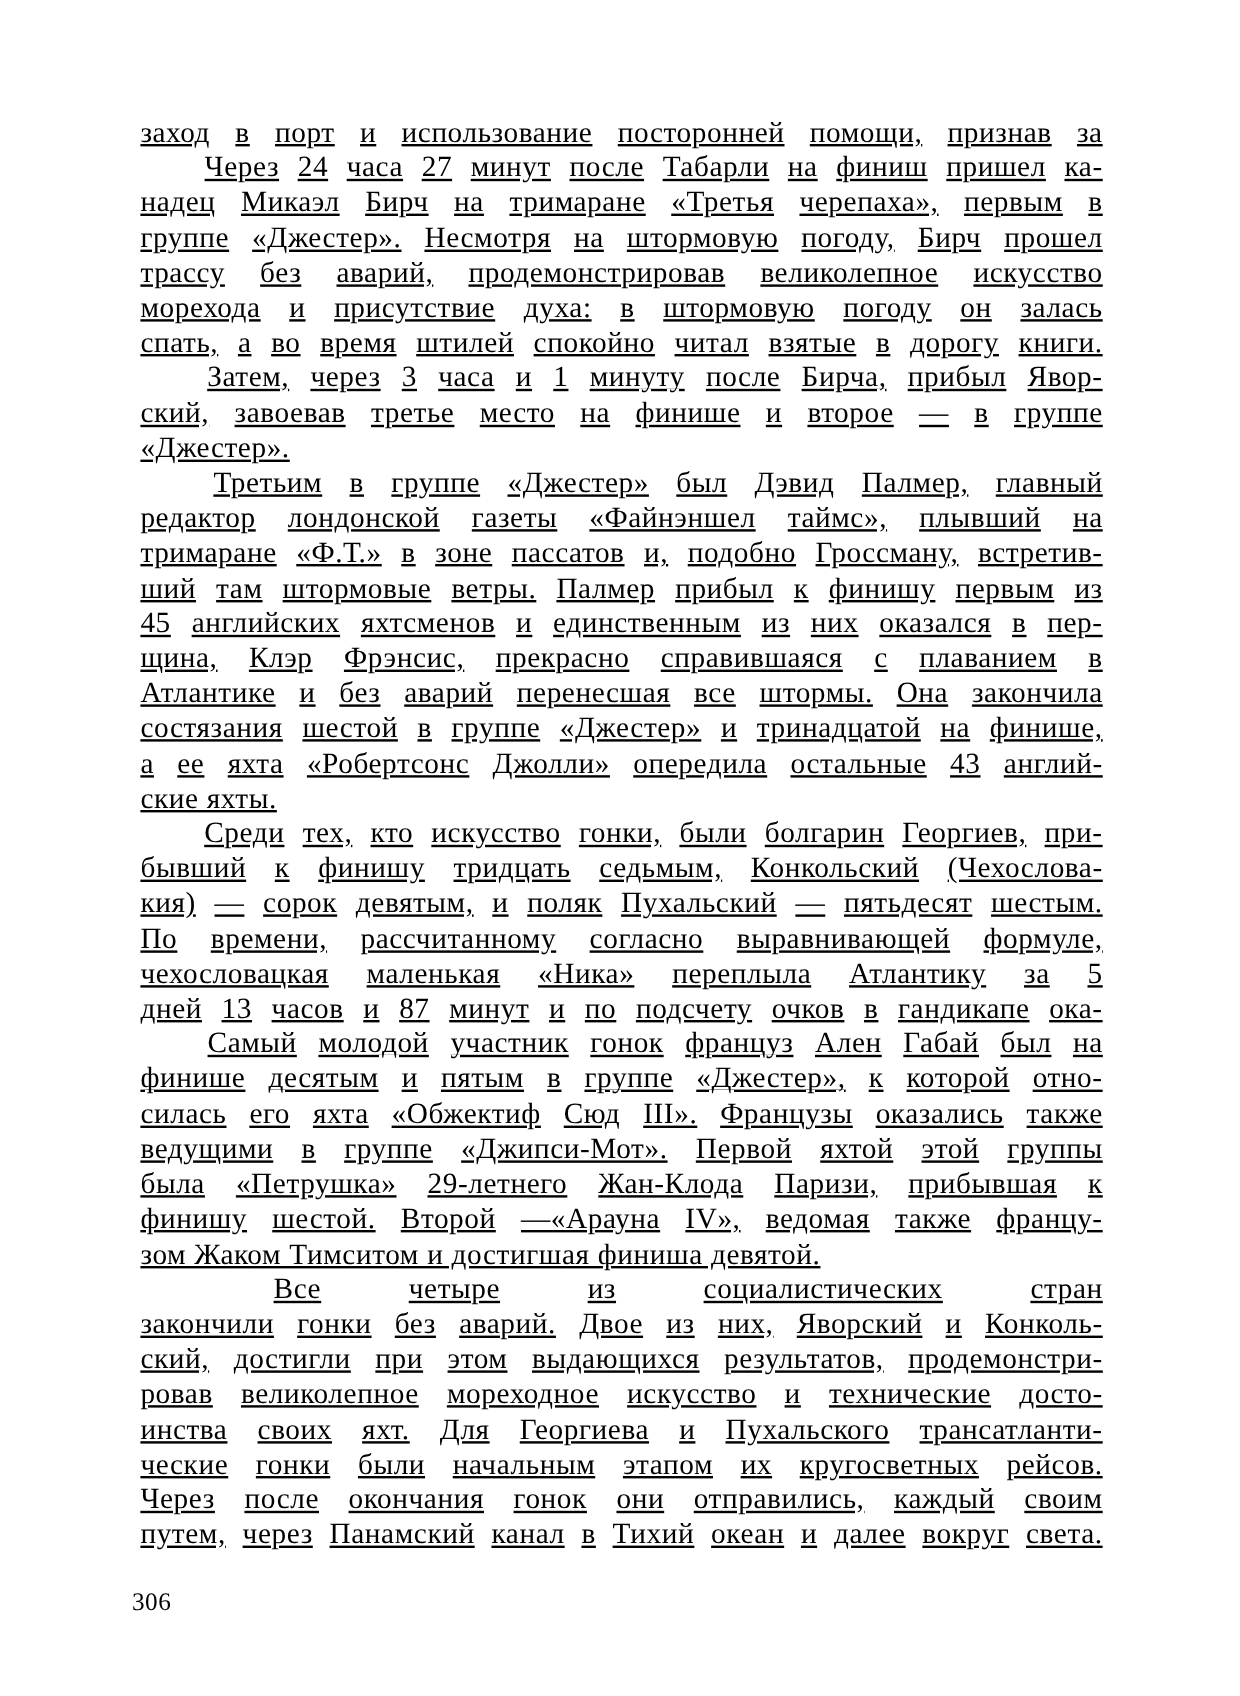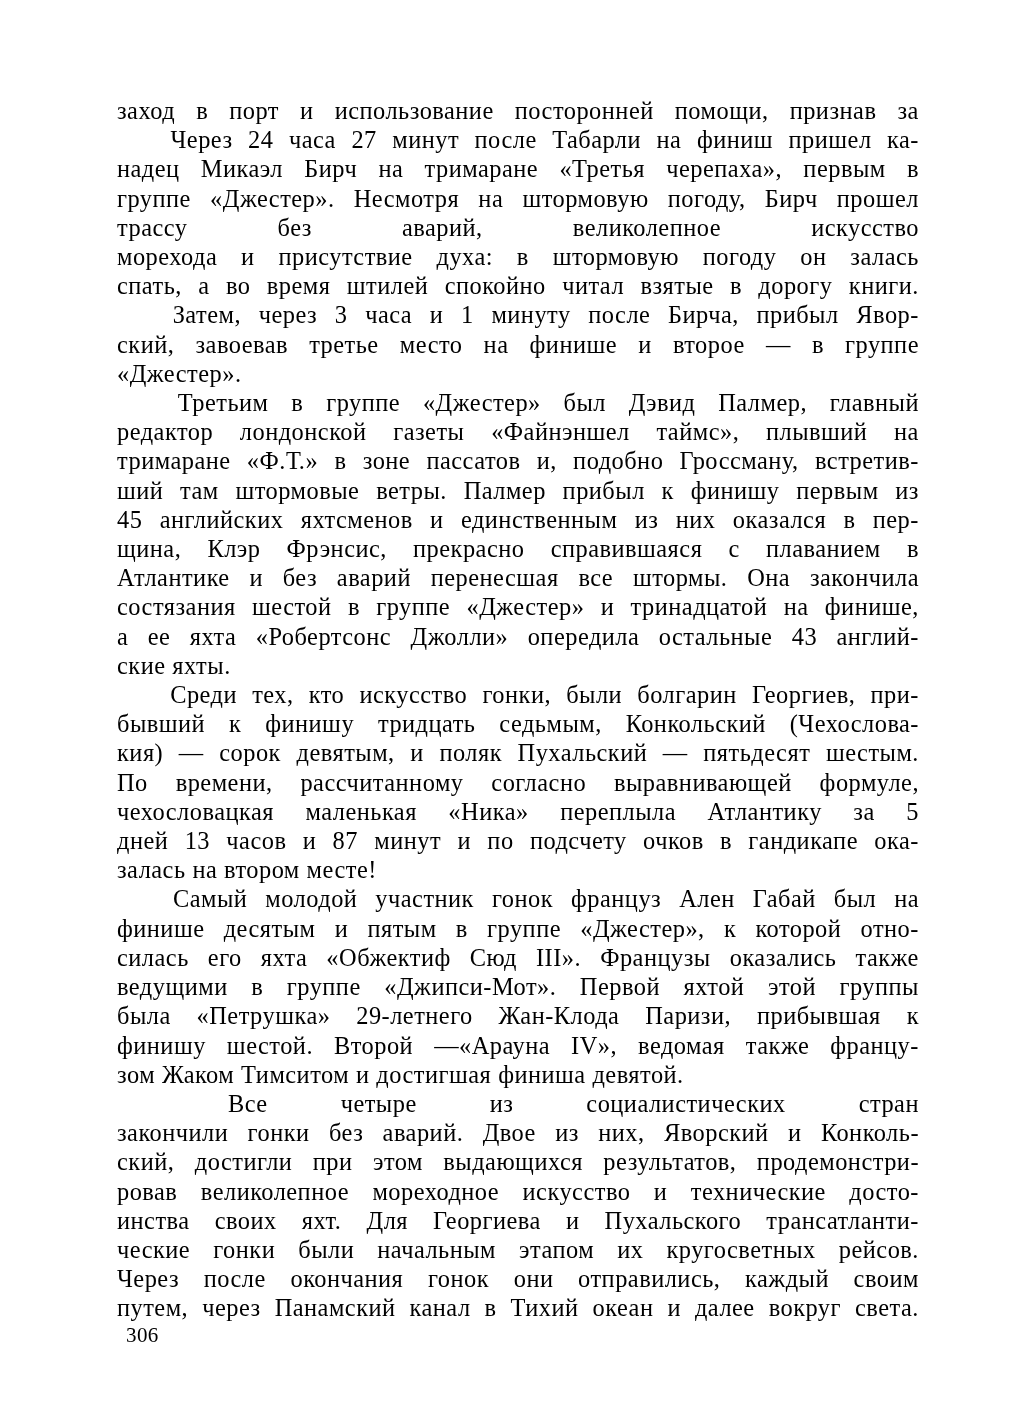--- a/index.html
+++ b/index.html
@@ -33,34 +33,35 @@
     text-align: justify;
     text-align-last: left;
     letter-spacing: 0.02em;
     word-spacing: 0.01em;
     -webkit-font-smoothing: none;
   }
   
   .line {
     display: block;
     white-space: nowrap;
+    text-decoration: underline;
   }
   .line.justify {
     display: flex;
     justify-content: space-between;
     white-space: pre;
   }
   .line.justify > span { white-space: pre; }
   .indent {
     display: inline-block;
     width: 38px;
   }
   .page-number {
     position: absolute;
-    left: 126px;
+    left: 110px;
     top: 1322px;
     font-size: 21px;
     line-height: 26px;
     letter-spacing: 0.02em;
   }
 </style>
 </head>
 <body>
 
 <div class="page">
@@ -68,21 +69,21 @@
   <div class="text-column">
 
     <p class="para">
       <span class="line justify"><span>заход</span><span>в</span><span>порт</span><span>и</span><span>использование</span><span>посторонней</span><span>помощи,</span><span>признав</span><span>за</span></span>
     </p>
 
     <p class="para">
       <span class="line justify"><span class="indent"></span><span>Через</span><span>24</span><span>часа</span><span>27</span><span>минут</span><span>после</span><span>Табарли</span><span>на</span><span>финиш</span><span>пришел</span><span>ка-</span></span>
       <span class="line justify"><span>надец</span><span>Микаэл</span><span>Бирч</span><span>на</span><span>тримаране</span><span>«Третья</span><span>черепаха»,</span><span>первым</span><span>в</span></span>
       <span class="line justify"><span>группе</span><span>«Джестер».</span><span>Несмотря</span><span>на</span><span>штормовую</span><span>погоду,</span><span>Бирч</span><span>прошел</span></span>
-      <span class="line justify"><span>трассу</span><span>без</span><span>аварий,</span><span>великолепное</span><span>искусство</span></span>
+      <span class="line justify"><span>трассу</span><span>без</span><span>аварий,</span><span>продемонстрировав</span><span>великолепное</span><span>искусство</span></span>
       <span class="line justify"><span>морехода</span><span>и</span><span>присутствие</span><span>духа:</span><span>в</span><span>штормовую</span><span>погоду</span><span>он</span><span>залась</span></span>
       <span class="line justify"><span>спать,</span><span>а</span><span>во</span><span>время</span><span>штилей</span><span>спокойно</span><span>читал</span><span>взятые</span><span>в</span><span>дорогу</span><span>книги.</span></span>
     </p>
 
     <p class="para">
       <span class="line justify"><span class="indent"></span><span>Затем,</span><span>через</span><span>3</span><span>часа</span><span>и</span><span>1</span><span>минуту</span><span>после</span><span>Бирча,</span><span>прибыл</span><span>Явор-</span></span>
       <span class="line justify"><span>ский,</span><span>завоевав</span><span>третье</span><span>место</span><span>на</span><span>финише</span><span>и</span><span>второе</span><span>—</span><span>в</span><span>группе</span></span>
       <span class="line"><span>«Джестер».</span></span>
     </p>
 
@@ -99,21 +100,20 @@
       <span class="line"><span>ские яхты.</span></span>
     </p>
 
     <p class="para">
       <span class="line justify"><span class="indent"></span><span>Среди</span><span>тех,</span><span>кто</span><span>искусство</span><span>гонки,</span><span>были</span><span>болгарин</span><span>Георгиев,</span><span>при-</span></span>
       <span class="line justify"><span>бывший</span><span>к</span><span>финишу</span><span>тридцать</span><span>седьмым,</span><span>Конкольский</span><span>(Чехослова-</span></span>
       <span class="line justify"><span>кия)</span><span>—</span><span>сорок</span><span>девятым,</span><span>и</span><span>поляк</span><span>Пухальский</span><span>—</span><span>пятьдесят</span><span>шестым.</span></span>
       <span class="line justify"><span>По</span><span>времени,</span><span>рассчитанному</span><span>согласно</span><span>выравнивающей</span><span>формуле,</span></span>
       <span class="line justify"><span>чехословацкая</span><span>маленькая</span><span>«Ника»</span><span>переплыла</span><span>Атлантику</span><span>за</span><span>5</span></span>
       <span class="line justify"><span>дней</span><span>13</span><span>часов</span><span>и</span><span>87</span><span>минут</span><span>и</span><span>по</span><span>подсчету</span><span>очков</span><span>в</span><span>гандикапе</span><span>ока-</span></span>
-      <span class="line"><span>залась на втором месте!</span></span>
     </p>
 
     <p class="para">
       <span class="line justify"><span class="indent"></span><span>Самый</span><span>молодой</span><span>участник</span><span>гонок</span><span>француз</span><span>Ален</span><span>Габай</span><span>был</span><span>на</span></span>
       <span class="line justify"><span>финише</span><span>десятым</span><span>и</span><span>пятым</span><span>в</span><span>группе</span><span>«Джестер»,</span><span>к</span><span>которой</span><span>отно-</span></span>
       <span class="line justify"><span>силась</span><span>его</span><span>яхта</span><span>«Обжектиф</span><span>Сюд</span><span>III».</span><span>Французы</span><span>оказались</span><span>также</span></span>
       <span class="line justify"><span>ведущими</span><span>в</span><span>группе</span><span>«Джипси-Мот».</span><span>Первой</span><span>яхтой</span><span>этой</span><span>группы</span></span>
       <span class="line justify"><span>была</span><span>«Петрушка»</span><span>29-летнего</span><span>Жан-Клода</span><span>Паризи,</span><span>прибывшая</span><span>к</span></span>
       <span class="line justify"><span>финишу</span><span>шестой.</span><span>Второй</span><span>—«Арауна</span><span>IV»,</span><span>ведомая</span><span>также</span><span>францу-</span></span>
       <span class="line"><span>зом Жаком Тимситом и достигшая финиша девятой.</span></span>

